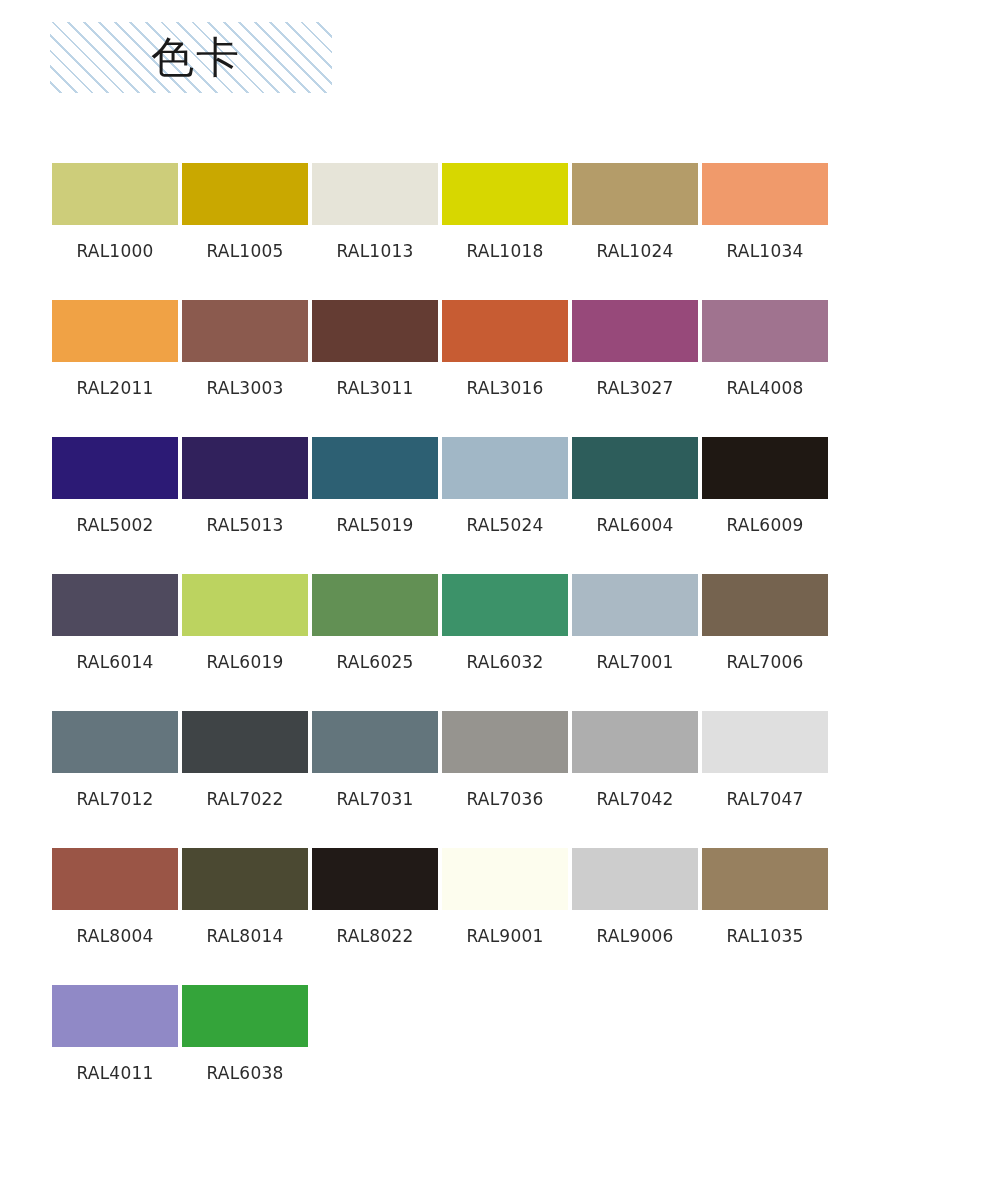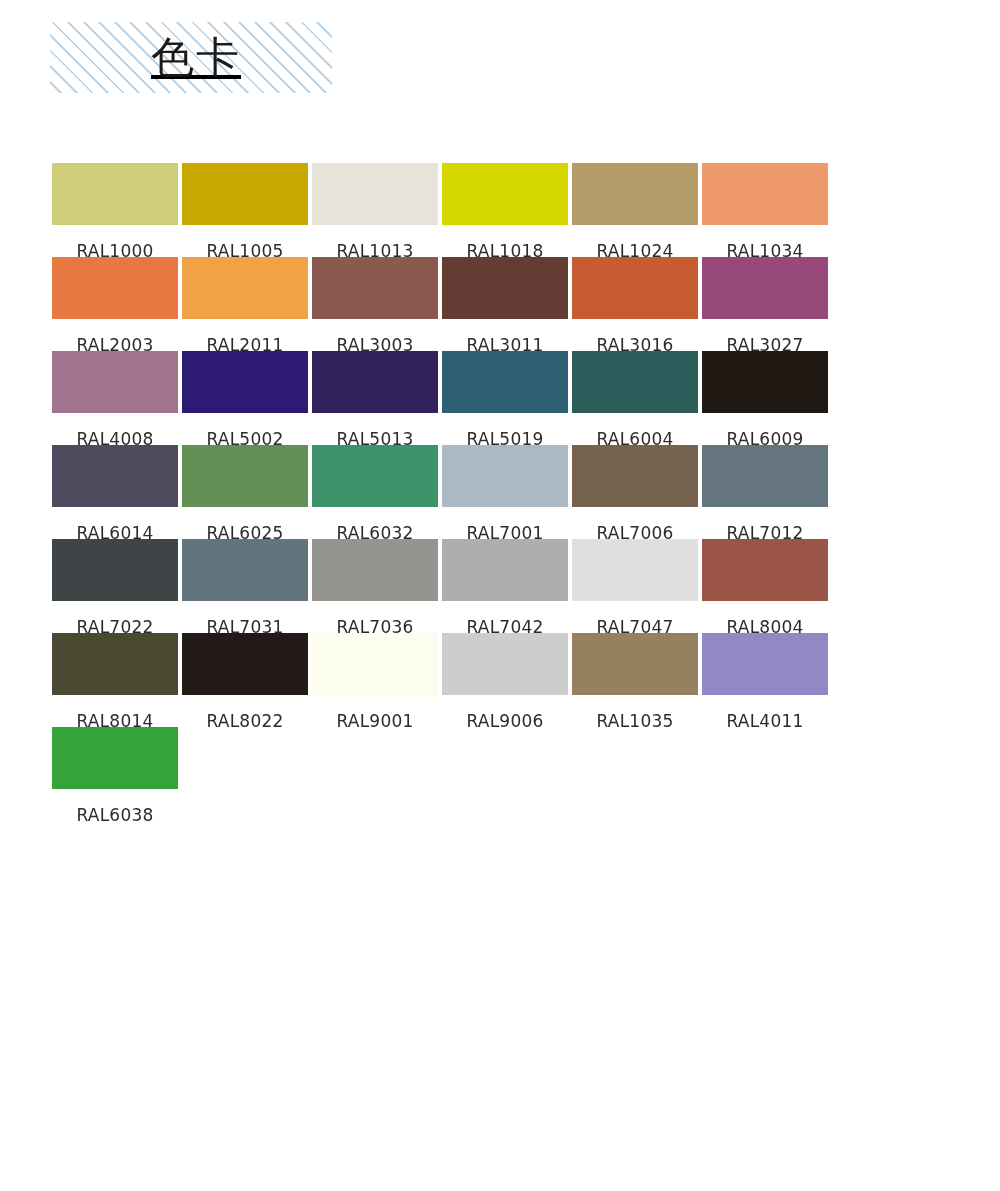--- a/index.html
+++ b/index.html
@@ -28,21 +28,20 @@
         #ffffff 0px,
         #ffffff 7px,
         #bdd4e6 7px,
         #bdd4e6 9px,
         #ffffff 9px,
         #ffffff 11px
     );
     display: flex;
     align-items: center;
     justify-content: center;
-    text-decoration: underline;
   }
   .header-title {
     font-family: "DejaVu Sans", "Liberation Sans", sans-serif;
     font-size: 43px;
     line-height: 1;
     color: #1a1a1a;
     letter-spacing: 2px;
     font-weight: 400;
     padding-left: 10px;
     white-space: nowrap;
@@ -52,21 +51,21 @@
   .grid {
     position: absolute;
     left: 52px;
     top: 163px;
     width: 900px;
     display: flex;
     flex-wrap: wrap;
   }
   .cell {
     width: 130px;
-    height: 94px;
+    height: 137px;
     box-sizing: border-box;
   }
   .chip {
     width: 126px;
     height: 62px;
     box-sizing: border-box;
   }
   .chip-label {
     margin-top: 16px;
     width: 126px;
@@ -104,24 +103,20 @@
     </div>
     <div class="cell">
       <div class="chip" style="background-color: rgb(180, 156, 105);"></div>
       <div class="chip-label">RAL1024</div>
     </div>
     <div class="cell">
       <div class="chip" style="background-color: rgb(240, 154, 107);"></div>
       <div class="chip-label">RAL1034</div>
     </div>
     <div class="cell">
-      <div class="chip" style="background-color: rgb(232, 119, 65);"></div>
-      <div class="chip-label">RAL2003</div>
-    </div>
-    <div class="cell">
       <div class="chip" style="background-color: rgb(240, 162, 69);"></div>
       <div class="chip-label">RAL2011</div>
     </div>
     <div class="cell">
       <div class="chip" style="background-color: rgb(139, 90, 78);"></div>
       <div class="chip-label">RAL3003</div>
     </div>
     <div class="cell">
       <div class="chip" style="background-color: rgb(100, 60, 51);"></div>
       <div class="chip-label">RAL3011</div>
@@ -144,32 +139,40 @@
     </div>
     <div class="cell">
       <div class="chip" style="background-color: rgb(49, 33, 92);"></div>
       <div class="chip-label">RAL5013</div>
     </div>
     <div class="cell">
       <div class="chip" style="background-color: rgb(45, 96, 115);"></div>
       <div class="chip-label">RAL5019</div>
     </div>
     <div class="cell">
+      <div class="chip" style="background-color: rgb(161, 183, 198);"></div>
+      <div class="chip-label">RAL5024</div>
+    </div>
+    <div class="cell">
       <div class="chip" style="background-color: rgb(45, 93, 91);"></div>
       <div class="chip-label">RAL6004</div>
     </div>
     <div class="cell">
       <div class="chip" style="background-color: rgb(31, 24, 19);"></div>
       <div class="chip-label">RAL6009</div>
     </div>
     <div class="cell">
       <div class="chip" style="background-color: rgb(79, 74, 94);"></div>
       <div class="chip-label">RAL6014</div>
     </div>
     <div class="cell">
+      <div class="chip" style="background-color: rgb(188, 211, 96);"></div>
+      <div class="chip-label">RAL6019</div>
+    </div>
+    <div class="cell">
       <div class="chip" style="background-color: rgb(98, 144, 84);"></div>
       <div class="chip-label">RAL6025</div>
     </div>
     <div class="cell">
       <div class="chip" style="background-color: rgb(60, 146, 105);"></div>
       <div class="chip-label">RAL6032</div>
     </div>
     <div class="cell">
       <div class="chip" style="background-color: rgb(170, 185, 196);"></div>
       <div class="chip-label">RAL7001</div>

